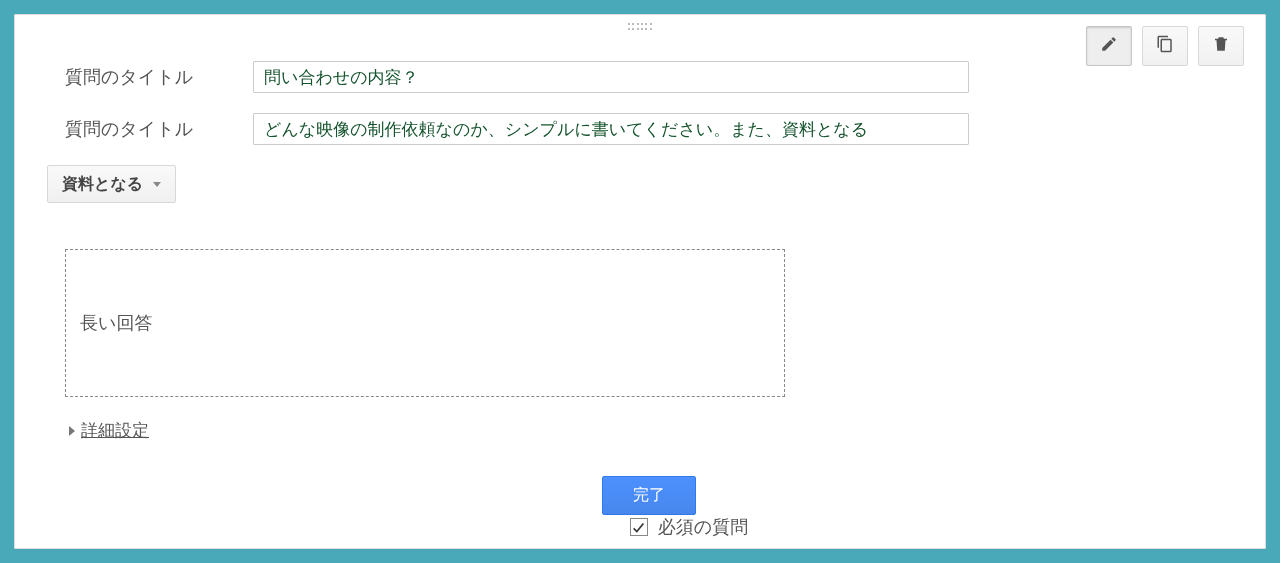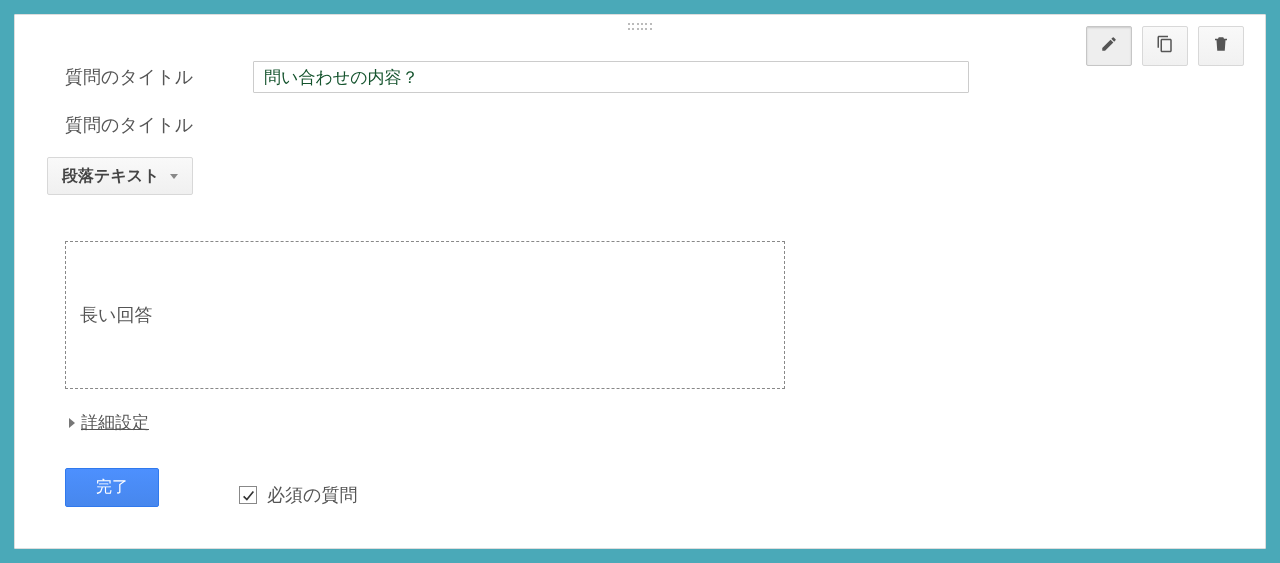--- a/index.html
+++ b/index.html
@@ -142,23 +142,24 @@
     }
     .advanced .tri {
       width: 0;
       height: 0;
       border-top: 5px solid transparent;
       border-bottom: 5px solid transparent;
       border-left: 6px solid #777;
     }
     .footer-row {
       display: flex;
-      align-items: flex-end;
+      align-items: center;
       margin-top: 34px;
       margin-left: 18px;
+      flex-direction: column;
     }
     .done-btn {
       background: #3b8cde;
       background: linear-gradient(#4d90fe,#4787ed);
       color: #fff;
       font-size: 16px;
       border: 1px solid #3079ed;
       border-radius: 2px;
       padding: 8px 30px;
       cursor: pointer;
@@ -235,25 +236,26 @@
 
   <div class="form-body">
 
     <div class="form-row">
       <div class="row-label">質問のタイトル</div>
       <input class="text-input" type="text" value="問い合わせの内容？" style="">
     </div>
 
     <div class="form-row">
       <div class="row-label">質問のタイトル</div>
+      <input class="text-input" type="text" value="どんな映像の制作依頼なのか、シンプルに書いてください。また、資料となる" style="">
     </div>
 
     <div class="form-row">
       <div class="select-btn">
-        <span>段落テキスト</span>
+        <span>資料となる</span>
         <span class="arrow"></span>
       </div>
     </div>
 
     <div class="answer-box">
       <span>長い回答</span>
     </div>
 
     <div class="advanced">
       <span class="tri"></span>

